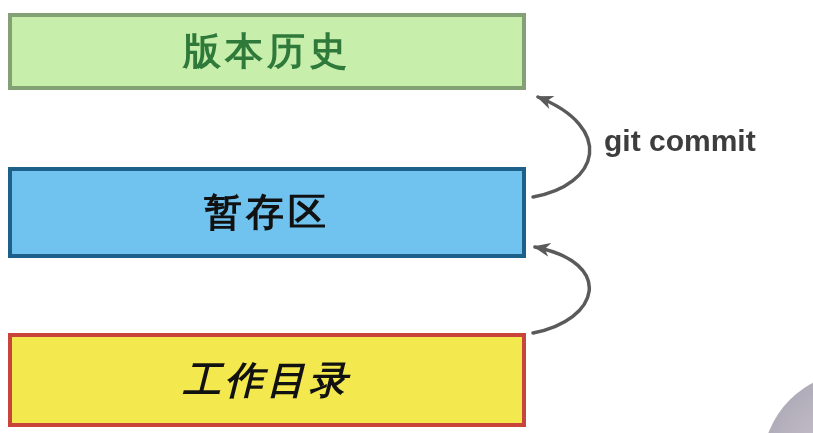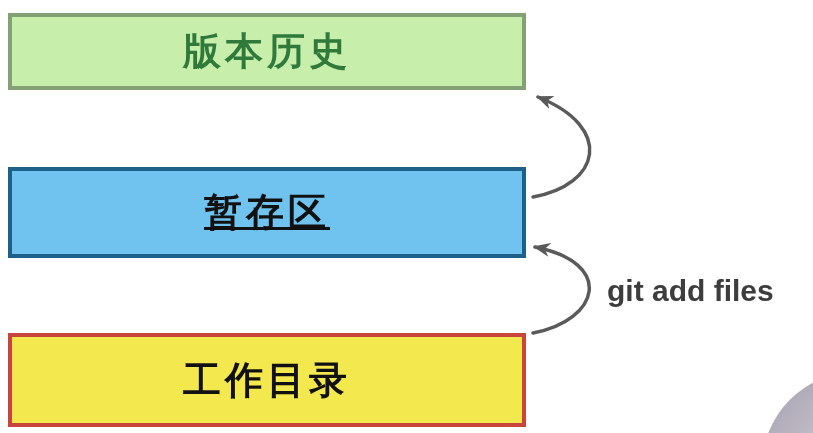--- a/index.html
+++ b/index.html
@@ -30,27 +30,27 @@
     top: 13px; height: 77px;
     background: #c7efab;
     border: 4px solid #84a075;
     color: #2f7a3a;
   }
   .box-staging-area {
     top: 167px; height: 91px;
     background: #6fc3ee;
     border: 4px solid #1d608a;
     color: #111111;
-    text-decoration: underline;
   }
   .box-working-directory {
     top: 333px; height: 94px;
     background: #f3e94e;
     border: 4px solid #c9453c;
     color: #111111;
+    font-style: italic;
   }
   .arrow-layer {
     position: absolute;
     left: 0; top: 0;
     width: 813px; height: 433px;
     pointer-events: none;
   }
   .arrow-label {
     position: absolute;
     font-size: 30px;
@@ -88,18 +88,18 @@
   <svg class="arrow-layer" viewBox="0 0 813 433">
     <defs>
       <marker id="arrowhead" markerUnits="userSpaceOnUse" markerWidth="18" markerHeight="16" refX="15" refY="8" orient="auto">
         <path d="M0,1 L17,8 L0,15 L5,8 Z" fill="#5a5a5a"></path>
       </marker>
     </defs>
     <path d="M 533 197 C 600 185, 615 128, 538 97" fill="none" stroke="#5a5a5a" stroke-width="3.5" stroke-linecap="round" marker-end="url(#arrowhead)"></path>
     <path d="M 533 333 C 600 320, 615 263, 535 247" fill="none" stroke="#5a5a5a" stroke-width="3.5" stroke-linecap="round" marker-end="url(#arrowhead)"></path>
   </svg>
 
+  <div class="arrow-label label-git-commit">git commit</div>
 
-  <div class="arrow-label label-git-add">git add files</div>
 
   <div class="corner-circle"></div>
 
 </div>
 
 </body></html>

